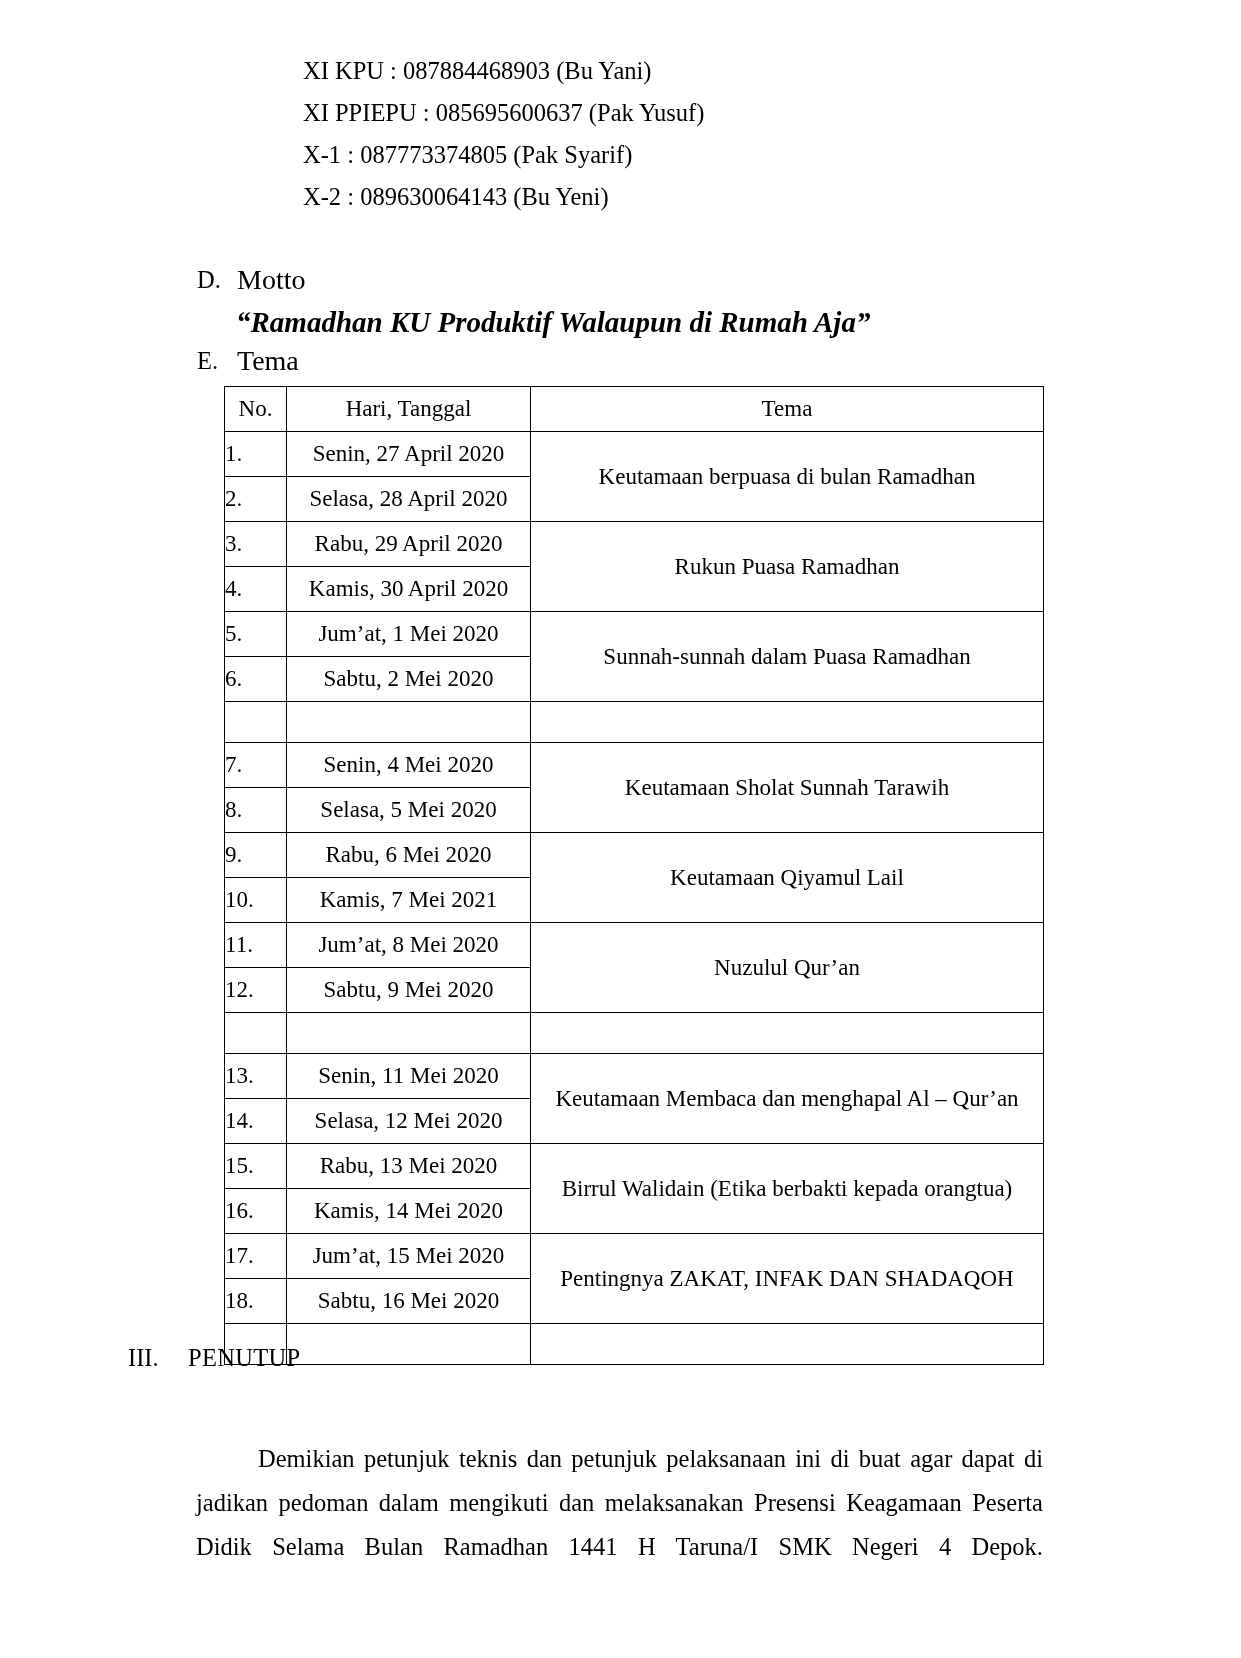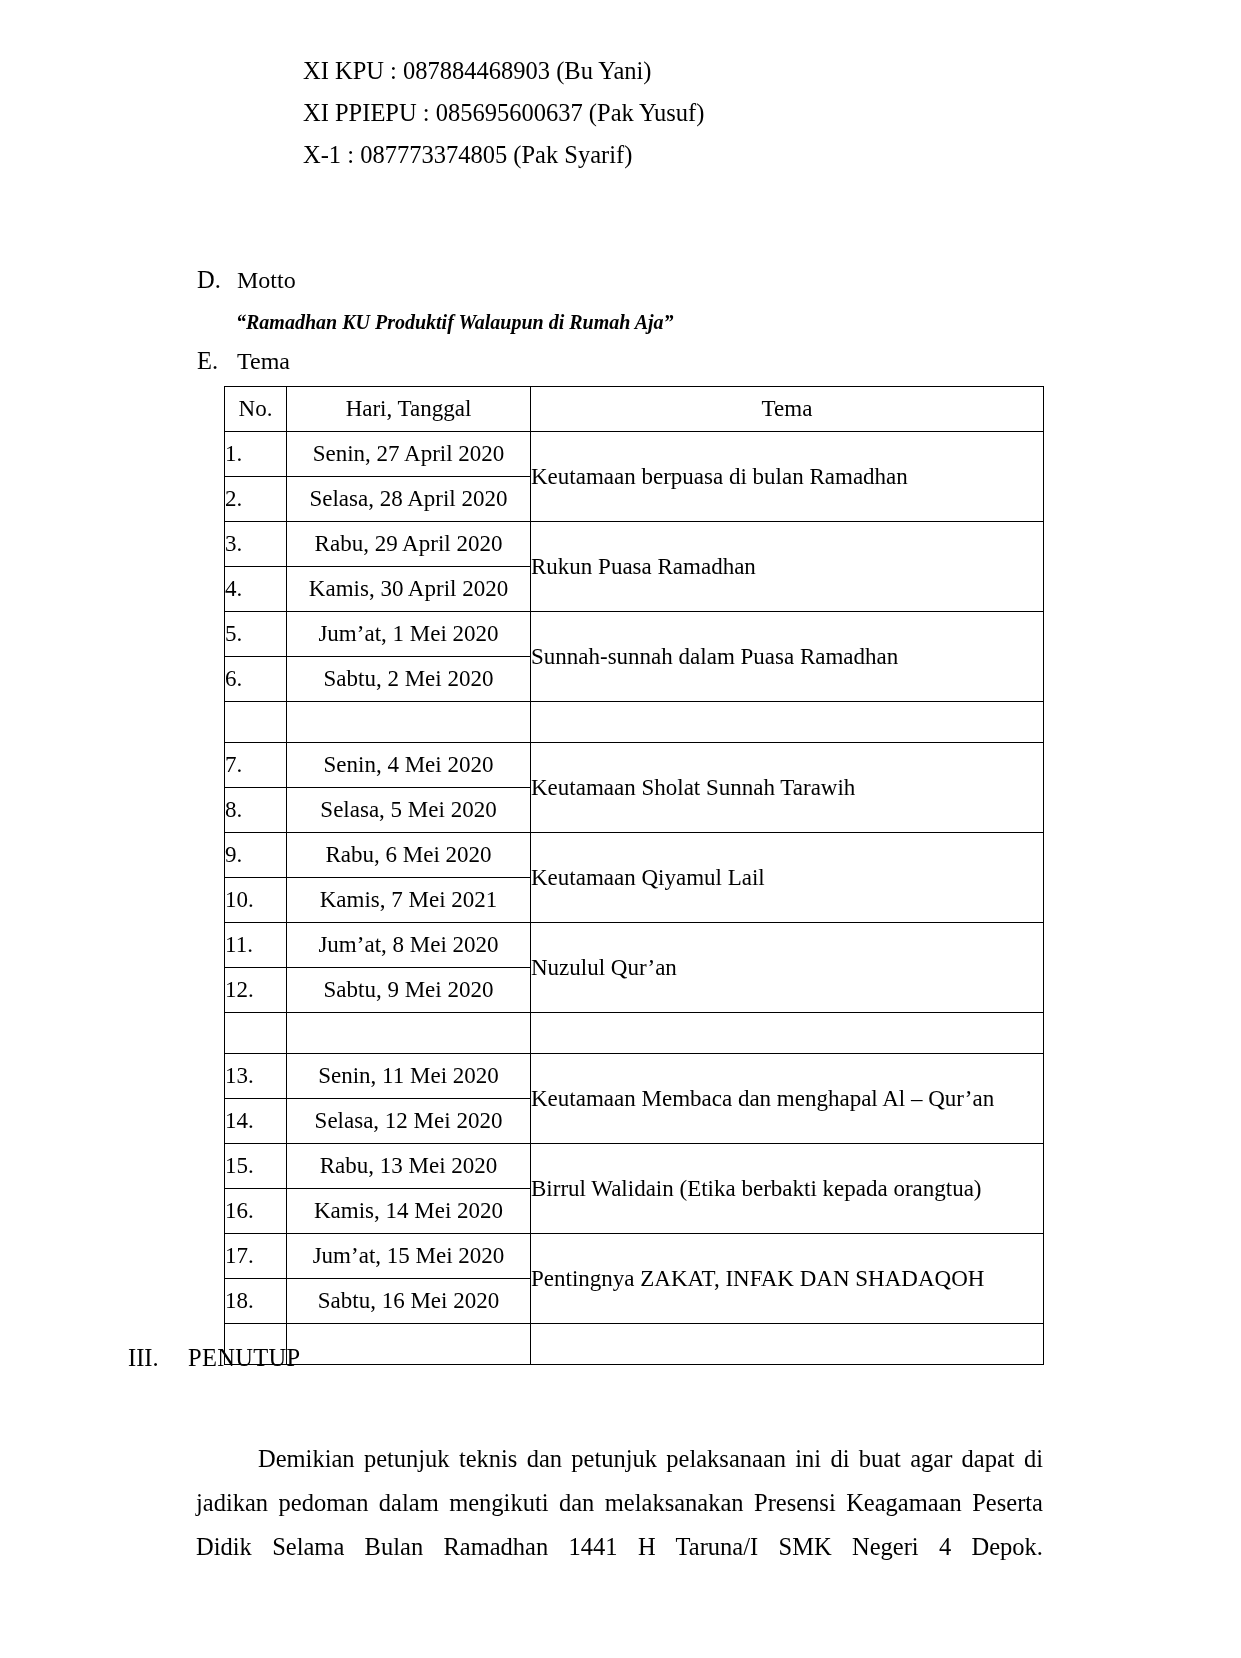--- a/index.html
+++ b/index.html
@@ -43,31 +43,31 @@
     position: absolute;
     display: flex;
     align-items: flex-start;
   }
   .section-letter {
     width: 40px;
     font-size: 24.5px;
     line-height: 34px;
   }
   .section-label {
-    font-size: 24px;
+    font-size: 28px;
     line-height: 34px;
   }
   #motto-item { left: 197px; top: 263px; }
   #tema-item  { left: 197px; top: 344px; }
 
   .motto-text {
     position: absolute;
     left: 236px;
     top: 305px;
-    font-size: 20px;
+    font-size: 29px;
     font-weight: bold;
     font-style: italic;
     line-height: 34px;
   }
 
   
   .tema-table-wrap {
     position: absolute;
     left: 224px;
     top: 386px;
@@ -99,21 +99,21 @@
     text-align: left;
     padding-left: 10px;
     height: 44px;
   }
   td.cell-date {
     text-align: center;
     padding-left: 12px;
     height: 44px;
   }
   td.cell-tema {
-    text-align: left;
+    text-align: center;
     padding-left: 14px;
     vertical-align: middle;
   }
   tr.spacer-row td {
     height: 40px;
   }
 
   
   .roman-heading {
     position: absolute;
@@ -152,20 +152,21 @@
 </style>
 </head>
 <body>
 
 <div class="page">
 
   <div class="contact-list">
       <div class="contact-line">XI KPU : 087884468903 (Bu Yani)</div>
       <div class="contact-line">XI PPIEPU : 085695600637 (Pak Yusuf)</div>
       <div class="contact-line">X-1 : 087773374805 (Pak Syarif)</div>
+      <div class="contact-line">X-2 : 089630064143 (Bu Yeni)</div>
     </div>
 
   <div class="section-item" id="motto-item">
     <span class="section-letter">D.</span>
     <span class="section-label">Motto</span>
   </div>
   <div class="motto-text">“Ramadhan KU Produktif Walaupun di Rumah Aja”</div>
 
   <div class="section-item" id="tema-item">
     <span class="section-letter">E.</span>

